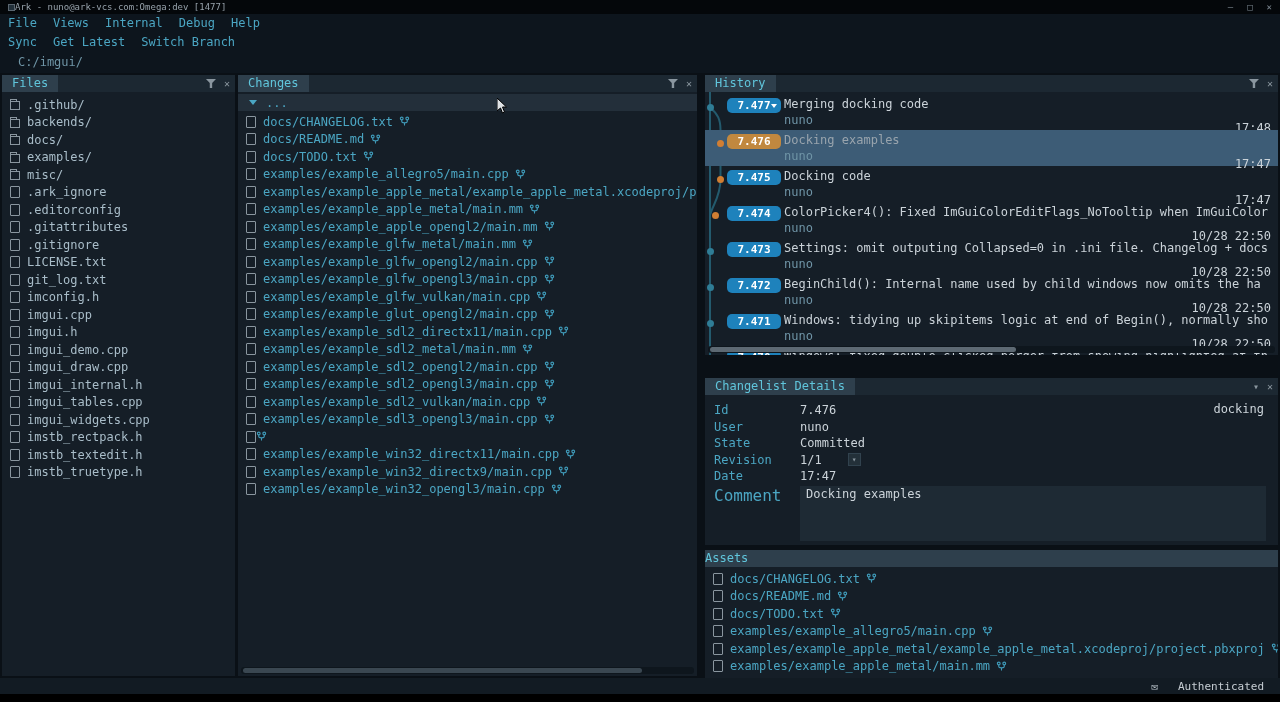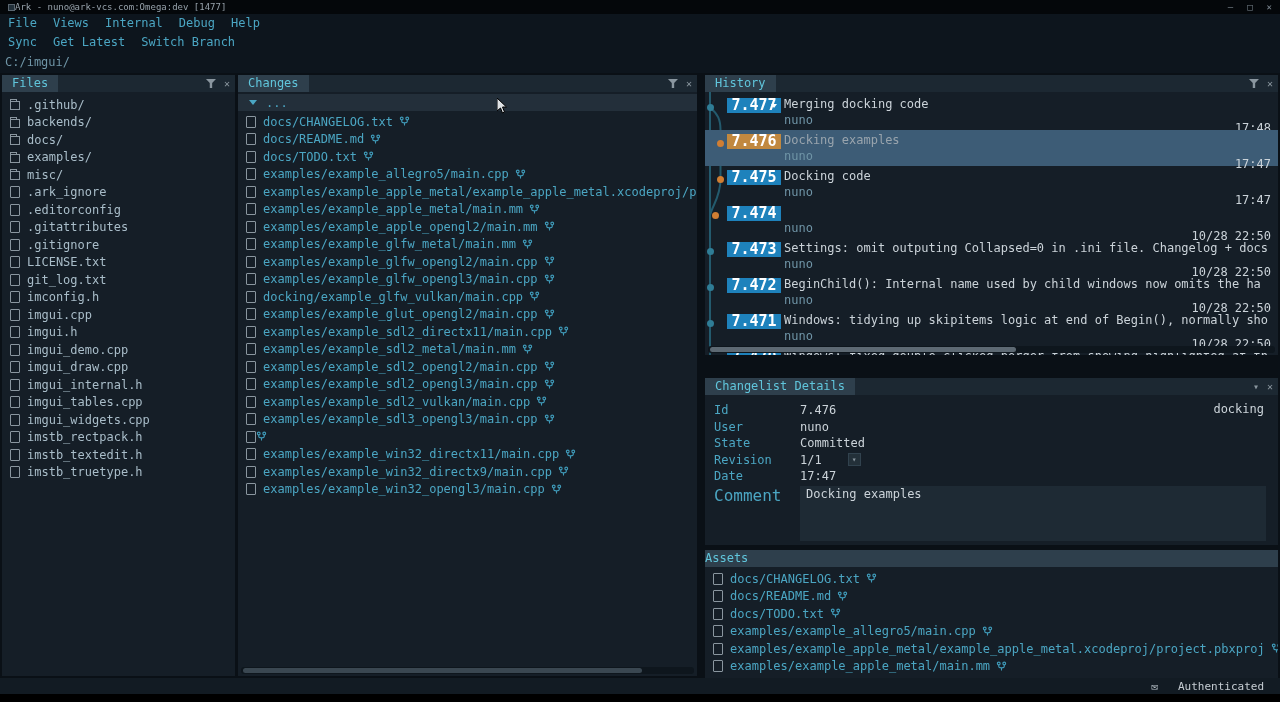--- a/index.html
+++ b/index.html
@@ -16,21 +16,21 @@
   .titlebar-left { display:flex; align-items:center; overflow:hidden; white-space:nowrap; }
   .app-icon { width:7px; height:7px; border:1px solid #5a6670; background:#22303a; flex:0 0 auto; }
   .win-controls { display:flex; gap:14px; color:#7d8892; font-size:9px; }
   .menubar, .toolbar { position:absolute; left:0; width:1280px; background:var(--bar-bg);
     display:flex; align-items:center; }
   .menubar { top:14px; height:18px; }
   .toolbar { top:32px; height:20px; }
   .menu-item, .tool-item { background:none; border:none; color:var(--accent);
     font:12px "DejaVu Sans Mono", monospace; padding:0 8px; line-height:18px; }
   .pathbar { position:absolute; left:0; top:52px; width:1280px; height:21px;
-    background:var(--bar-bg); color:#6f95a6; font-size:12px; line-height:21px; padding-left:5px; }
+    background:var(--bar-bg); color:#6f95a6; font-size:12px; line-height:21px; padding-left:18px; }
   
   .panel { position:absolute; background:var(--panel); overflow:hidden; }
   .files-panel   { left:2px;   top:75px;  width:233px; height:601px; }
   .changes-panel { left:238px; top:75px;  width:459px; height:601px; }
   .history-panel { left:705px; top:75px;  width:573px; height:280px; }
   .details-panel { left:705px; top:378px; width:573px; height:167px; }
   .assets-panel  { left:705px; top:550px; width:573px; height:128px; }
   .panel-header { height:17px; background:var(--header); display:flex;
     align-items:center; justify-content:space-between; padding-right:5px; }
   .panel-tab { background:var(--tab); color:var(--accent-bright); font-size:12px;
@@ -61,22 +61,22 @@
   .graph-line { position:absolute; left:4px; top:0; bottom:0; width:2px;
     background:var(--graph-line); }
   .graph-branch { position:absolute; left:0; top:0; pointer-events:none; }
   .commit { position:relative; height:36px; }
   .commit.selected { background:var(--selected-row); }
   .dot { position:absolute; left:2px; top:10px; width:7px; height:7px;
     border-radius:50%; background:var(--teal-dot); }
   .dot.branch { left:12px; background:var(--orange-dot); }
   .dot.merge { left:7px; background:var(--orange-dot); }
   .badge { position:absolute; left:22px; top:4px; width:54px; height:15px;
-    background:var(--badge-blue); color:#fff; font-size:15px; font-weight:bold;
-    text-align:center; line-height:15px; border-radius:0; }
+    background:var(--badge-blue); color:#fff; font-size:11px; font-weight:bold;
+    text-align:center; line-height:15px; border-radius:5px; }
   .commit.selected .badge { background:var(--badge-orange); }
   .badge.dropdown::after { content:''; position:absolute; right:4px; top:6px;
     border-left:3px solid transparent; border-right:3px solid transparent;
     border-top:4px solid #fff; }
   .ctitle { position:absolute; left:79px; top:2px; right:2px; height:16px;
     line-height:16px; color:var(--text-light); font-size:12px; overflow:hidden;
     white-space:nowrap; }
   .commit.selected .ctitle { color:#99a4ad; }
   .cauthor { position:absolute; left:79px; top:19px; color:var(--text-dim); font-size:12px; }
   .ctime { position:absolute; right:7px; top:27px; color:var(--text-light); font-size:12px; }
@@ -409,21 +409,21 @@
               <circle cx="3" cy="2.7" r="1.5"></circle>
               <circle cx="9" cy="2.7" r="1.5"></circle>
               <path d="M3 4.4 v1.6 c0 2 6 2 6 0 V4.4"></path>
               <line x1="6" y1="7.6" x2="6" y2="10.4"></line>
             </svg>
           </span>
         </div>
 
         <div class="row">
           <span class="ficon"></span>
-          <span class="lbl">docking/example_glfw_vulkan/main.cpp</span>
+          <span class="lbl">examples/example_glfw_vulkan/main.cpp</span>
           <span class="branch-icon">
             <svg viewBox="0 0 12 12" width="11" height="11" fill="none" stroke="currentColor" stroke-width="1.2">
               <circle cx="3" cy="2.7" r="1.5"></circle>
               <circle cx="9" cy="2.7" r="1.5"></circle>
               <path d="M3 4.4 v1.6 c0 2 6 2 6 0 V4.4"></path>
               <line x1="6" y1="7.6" x2="6" y2="10.4"></line>
             </svg>
           </span>
         </div>
 
@@ -610,20 +610,21 @@
             <span class="dot branch"></span>
             <span class="badge"><span>7.475</span></span>
             <span class="ctitle">Docking code</span>
             <span class="cauthor">nuno</span>
             <span class="ctime">17:47</span>
           </div>
 
           <div class="commit">
             <span class="dot merge"></span>
             <span class="badge"><span>7.474</span></span>
+            <span class="ctitle">ColorPicker4(): Fixed ImGuiColorEditFlags_NoTooltip when ImGuiColor</span>
             <span class="cauthor">nuno</span>
             <span class="ctime">10/28 22:50</span>
           </div>
 
           <div class="commit">
             <span class="dot"></span>
             <span class="badge"><span>7.473</span></span>
             <span class="ctitle">Settings: omit outputing Collapsed=0 in .ini file. Changelog + docs</span>
             <span class="cauthor">nuno</span>
             <span class="ctime">10/28 22:50</span>

